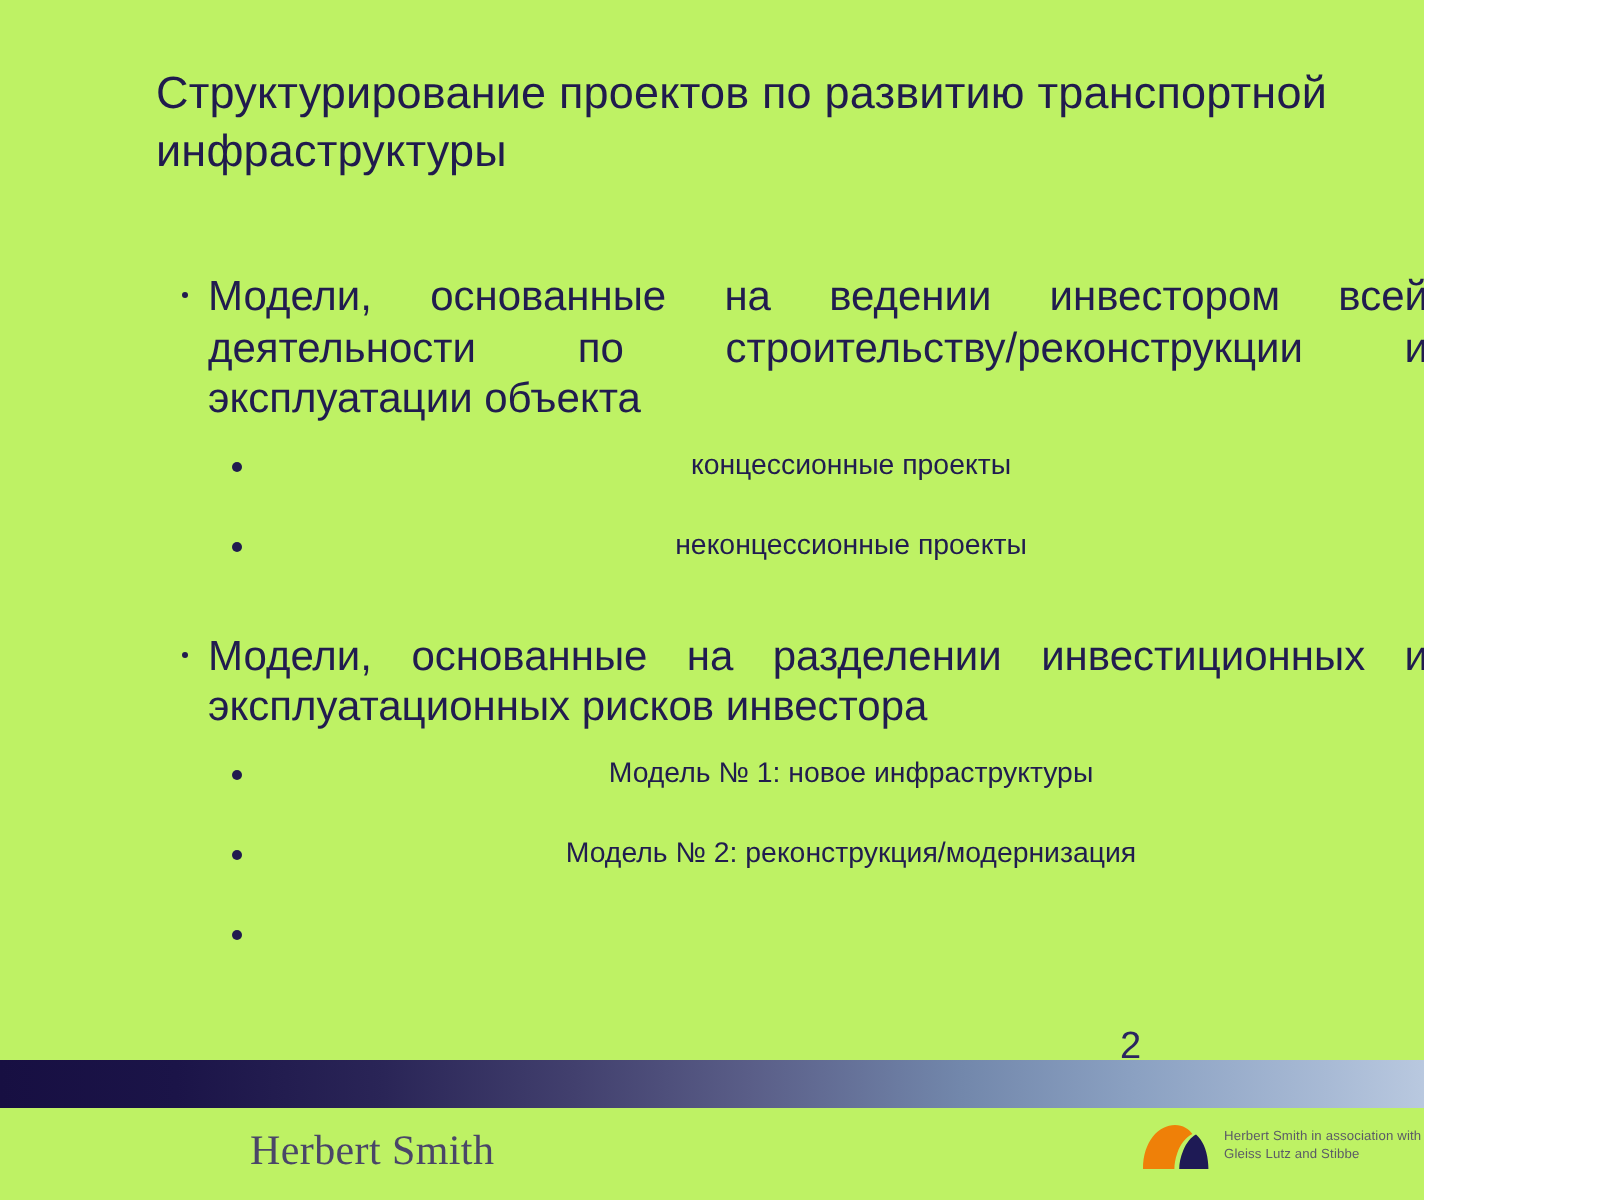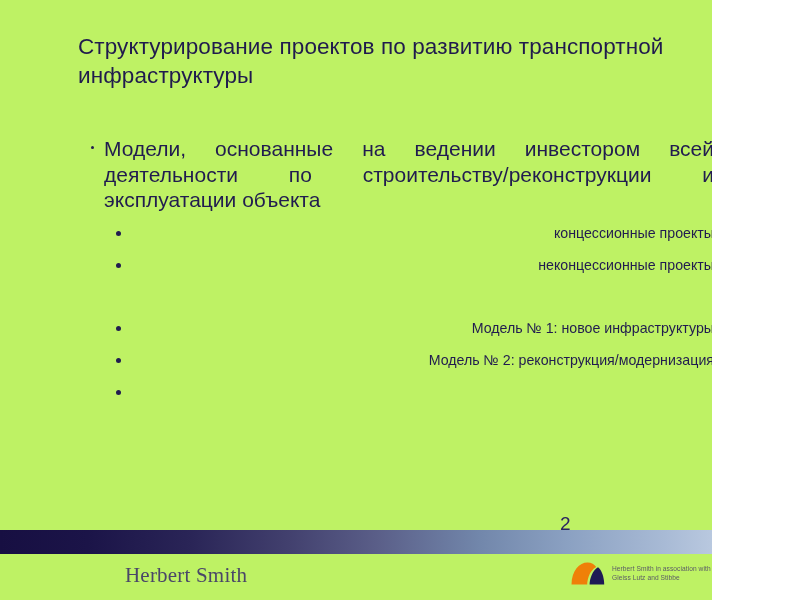--- a/index.html
+++ b/index.html
@@ -59,35 +59,35 @@
     border-radius: 50%;
     background: #211c4f;
   }
 
   .bullet-l2 {
     position: relative;
     padding-left: 49px;
     font-size: 14.2px;
     line-height: 25px;
     color: #211c4f;
-    text-align: right;
+    text-align: center;
   }
   .bullet-l2 .dot-l2 {
     position: absolute;
     left: 28px;
     top: 10px;
     width: 5.2px;
     height: 5.2px;
     border-radius: 50%;
     background: #211c4f;
   }
 
   .group-gap { height: 30px; }
   .sub-gap-top { margin-top: 8px; }
-  .sub-gap-top2 { margin-top: 7px; }
+  .sub-gap-top2 { margin-top: 15px; }
 
   
   #page-number {
     position: absolute;
     left: 560px;
     top: 512px;
     font-size: 19px;
     line-height: 24px;
     color: #2b2560;
   }
@@ -164,20 +164,24 @@
       <span class="dot-l2"></span>
       <span>концессионные проекты</span>
     </div>
     <div class="bullet-l2 sub-gap-top2">
       <span class="dot-l2"></span>
       <span>неконцессионные проекты</span>
     </div>
 
     <div class="group-gap"></div>
 
+    <div class="bullet-l1">
+      <span class="dot-l1"></span>
+      <span>Модели, основанные на разделении инвестиционных и эксплуатационных рисков инвестора</span>
+    </div>
 
     <div class="bullet-l2 sub-gap-top">
       <span class="dot-l2"></span>
       <span>Модель № 1: новое инфраструктуры</span>
     </div>
     <div class="bullet-l2 sub-gap-top2">
       <span class="dot-l2"></span>
       <span>Модель № 2: реконструкция/модернизация</span>
     </div>
     <div class="bullet-l2 sub-gap-top2">

